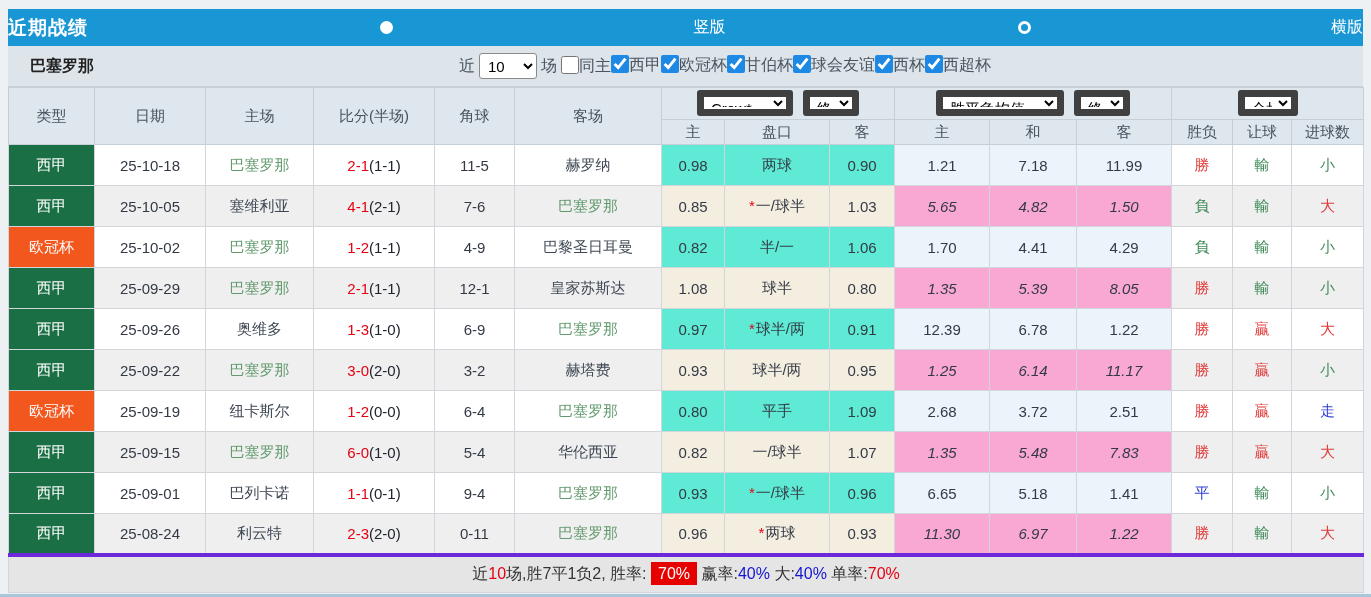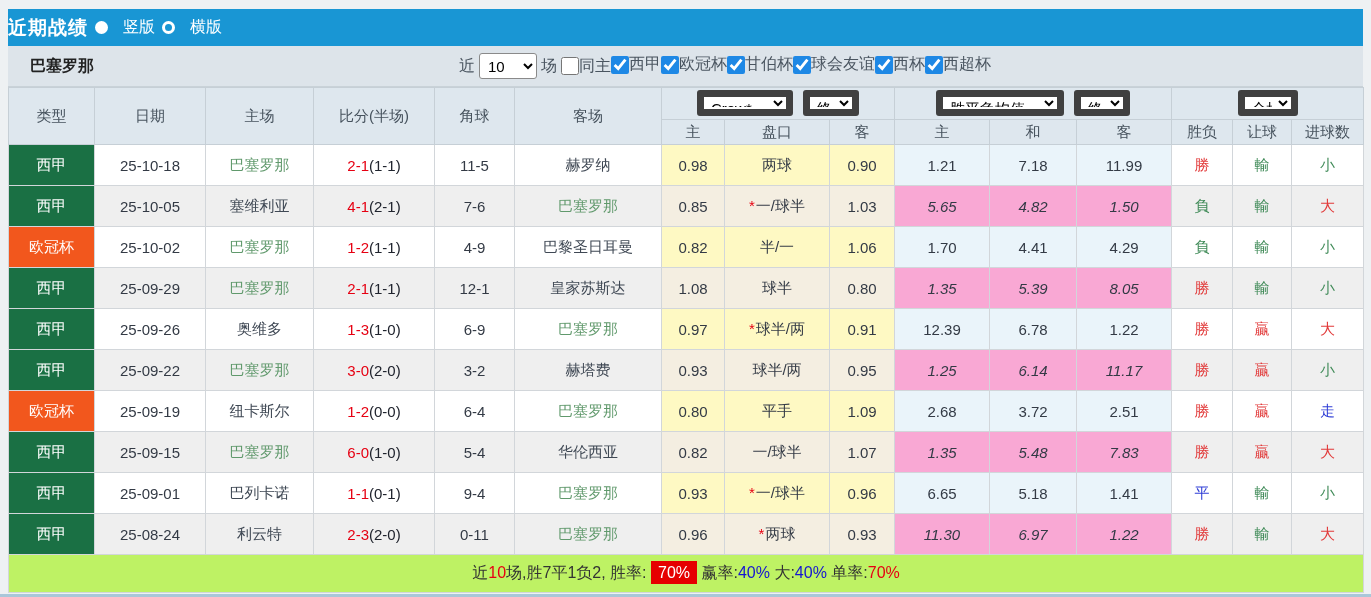--- a/index.html
+++ b/index.html
@@ -7,21 +7,21 @@
   body {
     background:#eef1f3;
     font-family:"Liberation Sans","DejaVu Sans",sans-serif;
     position:relative; overflow:hidden;
   }
   .page { padding:9px 8px 0 8px; }
 
   
   .title-bar {
     height:37px; background:#1996d4; color:#fff;
-    display:flex; align-items:center; justify-content:flex-start; gap:7px;
+    display:flex; align-items:center; justify-content:space-between; gap:7px;
   }
   .title-bar .title { font-weight:bold; font-size:19px; letter-spacing:1px; }
   .radio-dot { width:13px; height:13px; border-radius:50%; display:inline-block; cursor:pointer; }
   .radio-dot.selected { background:#fff; }
   .radio-dot.unselected { background:transparent; border:3px solid #fff; }
   .radio-label { font-size:16px;margin-left:8px; }
 
   
   .filter-bar {
     height:41px; background:#dde4ea; position:relative;
@@ -29,52 +29,52 @@
     border-bottom:1px solid #c9d2d8;
   }
   .team-name { font-weight:bold; margin-left:22px; font-size:16px; color:#222; }
   .filter-controls { position:absolute; left:447px; display:flex; align-items:center; }
   .filter-controls .lbl { color:#4a5560; margin:0 4px; }
   .filter-controls select {
     font-size:15px; padding:2px 4px; border:1px solid #8a8a8a; border-radius:3px;
     background:#fff; color:#000; font-family:inherit; width:58px; height:26px;
   }
   .chk { width:18px; height:18px; accent-color:#1e88e5; vertical-align:middle; cursor:pointer; }
-  .chk-item { display:inline-flex; align-items:center; color:#4a5560; cursor:pointer; }
+  .chk-item { display:inline-flex; align-items:flex-start; color:#4a5560; cursor:pointer; }
 
   
   table { border-collapse:collapse; table-layout:fixed; width:1355px; background:#fff;border-radius:9px; }
   th, td { border:1px solid #d2d6da; text-align:center; overflow:hidden; white-space:nowrap; }
   thead th { background:#dee7ee; color:#46525d; font-weight:normal; font-size:15px; border-color:#c6cfd6; }
   tr.head-row1 th { height:32px; }
   tr.head-row2 th { height:25px; }
   thead select {
     font-size:15px; padding:2px 3px; border:7px solid #404040; border-radius:3px;
     background:#fff; color:#000; font-family:inherit; height:26px; margin:0 3px;
   }
   tbody td { height:41px; font-size:15px; color:#333a45; }
   tbody tr.even td { background:#efefef; }
   td.type-cell { color:#fff; font-size:15px; }
   td.type-green { background:#1a7044 !important; }
   td.type-orange { background:#f2571d !important; }
   td.team-cell { color:#3f4854; }
   td.team-cell.focus { color:#60996c; }
   .score-main { color:#e60012; }
   .score-half { color:#20242e; }
-  td.odds-cream { background:#fef9c3; }
+  td.odds-cream { background:#5eead4; }
   tr.even td.odds-cream { background:#f4eee1;margin-left:16px; }
   td.odds-blue { background:#eaf4fa; }
   tr.even td.odds-blue { background:#f9a8d4;font-style:italic; }
   .star { color:#e60012; margin-right:1px; }
   .res-red { color:#e23b3b; }
   .res-green { color:#3f8a57; }
   .res-blue { color:#2f3ed6; }
 
   
-  td.summary-cell { height:38px; background:#bef264; font-size:16px; color:#333; border-top:1px solid #6d28d9; }
+  td.summary-cell { height:38px; background:#e5e5e5; font-size:16px; color:#333; border-top:4px solid #6d28d9; }
   .sum-red { color:#e60012; }
   .sum-blue { color:#1414d2; }
   .sum-badge { background:#e60000; color:#fff; padding:3px 7px; }
 
   .bottom-line { position:absolute; left:0; right:0; bottom:0; height:3px; background:#a9c7d9; }
 </style>
 </head>
 <body>
 
 <div class="page">

